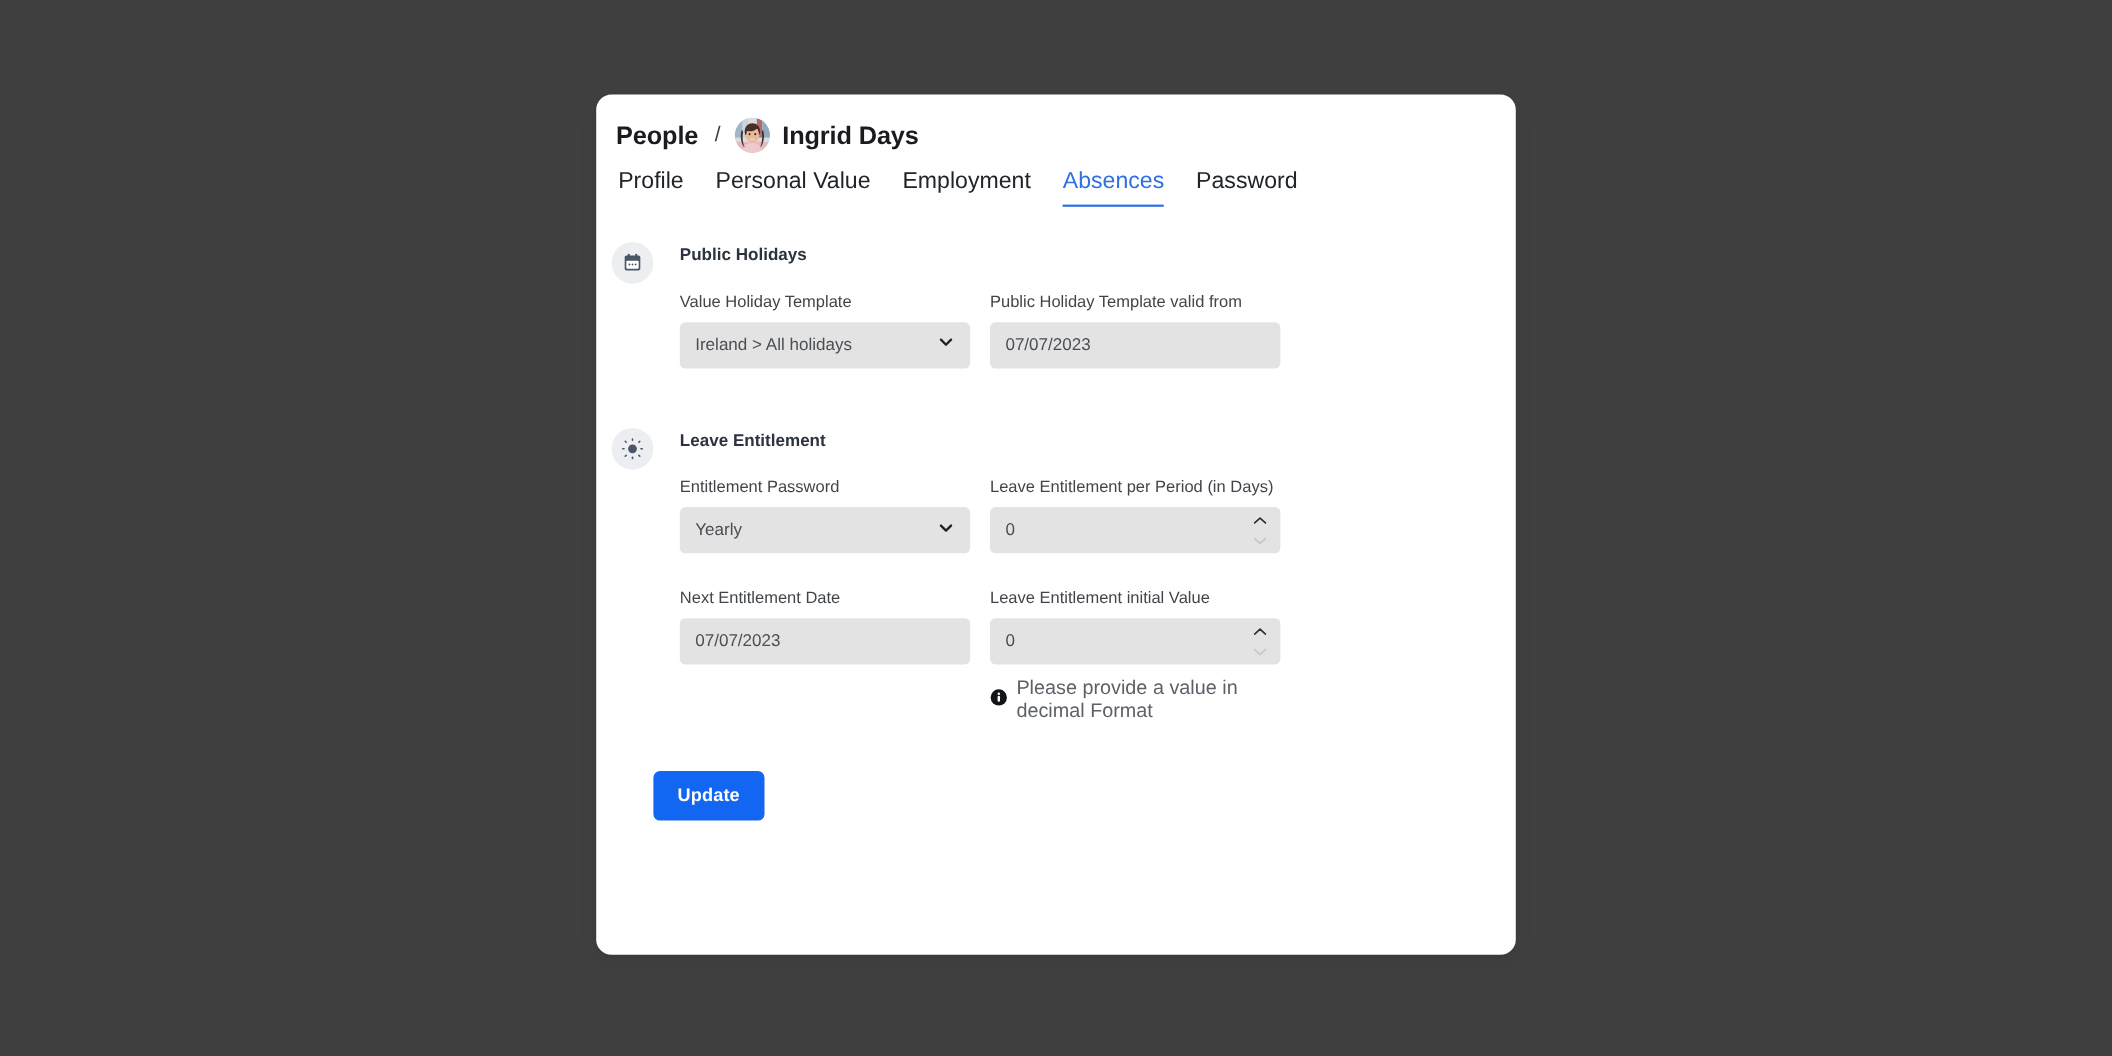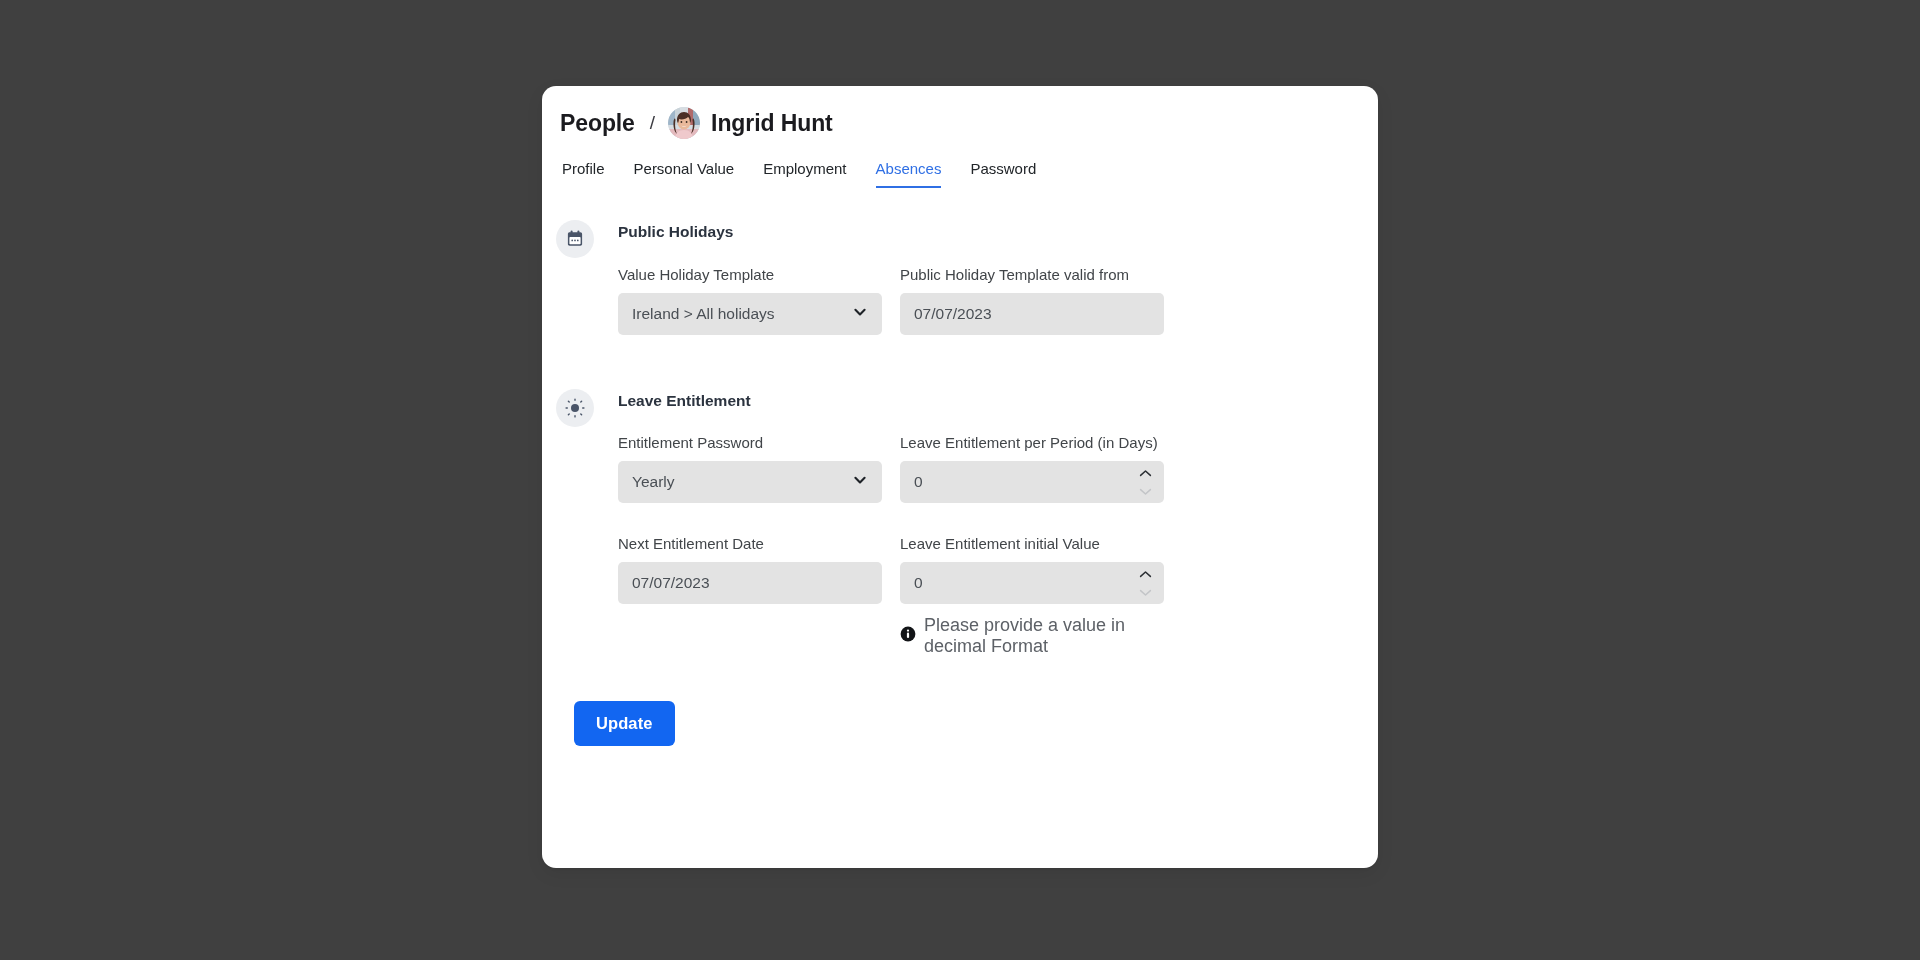--- a/index.html
+++ b/index.html
@@ -72,21 +72,21 @@
 
   
   .tabs {
     display: flex;
     align-items: flex-end;
     padding-left: 20px;
     margin-top: 16px;
     height: 34px;
   }
   .tab {
-    font-size: 15px;
+    font-size: 21px;
     color: #212529;
     padding: 0 0 9px 0;
     margin-right: 29px;
     cursor: pointer;
     border-bottom: 2px solid transparent;
     white-space: nowrap;
   }
   .tab.active {
     color: #2f6fe4;
     border-bottom-color: #2f6fe4;
@@ -193,21 +193,21 @@
     flex: 0 0 auto;
     margin-right: 8px;
     display: block;
   }
   .hint-text {
     font-size: 18px;
     color: #5d6167;
   }
 
   .actions {
-    padding-left: 32px;
+    padding-left: 52px;
     margin-top: 44px;
   }
   .btn-primary {
     display: inline-flex;
     align-items: center;
     justify-content: center;
     height: 45px;
     padding: 0 22px;
     background: #1266f1;
     color: #ffffff;
@@ -247,21 +247,21 @@
             <ellipse cx="16" cy="15" rx="6.6" ry="7.6" fill="#e9b99b"></ellipse>
             <path d="M9 13c0-5 3-8 7-8s7 3 7 8c0 2-1 3-1 3s0-5-2-6c-1.6 2-6.4 3-9 2 0 2-1 4-1 4s-1-1-1-3z" fill="#4b2f26"></path>
             <path d="M7.5 13c-1 5 0 11 1.6 14-2.6-2-4-7-3.6-12 .3-3 1.4-5 2-2z" fill="#4b2f26"></path>
             <path d="M24.5 13c1 5 0 11-1.6 14 2.6-2 4-7 3.6-12-.3-3-1.4-5-2-2z" fill="#4b2f26"></path>
             <ellipse cx="13.4" cy="15" rx="0.9" ry="1" fill="#3a2a22"></ellipse>
             <ellipse cx="18.6" cy="15" rx="0.9" ry="1" fill="#3a2a22"></ellipse>
             <path d="M13.6 18.6c1.4 1.2 3.4 1.2 4.8 0-.6 1.8-4.2 1.8-4.8 0z" fill="#ffffff"></path>
           </g>
         </svg>
       </span>
-      <span class="crumb-name">Ingrid Hunt</span>
+      <span class="crumb-name">Ingrid Days</span>
     </div>
 
     <div class="tabs">
       <div class="tab">Profile</div>
       <div class="tab">Personal Value</div>
       <div class="tab">Employment</div>
       <div class="tab active">Absences</div>
       <div class="tab">Password</div>
     </div>
 

